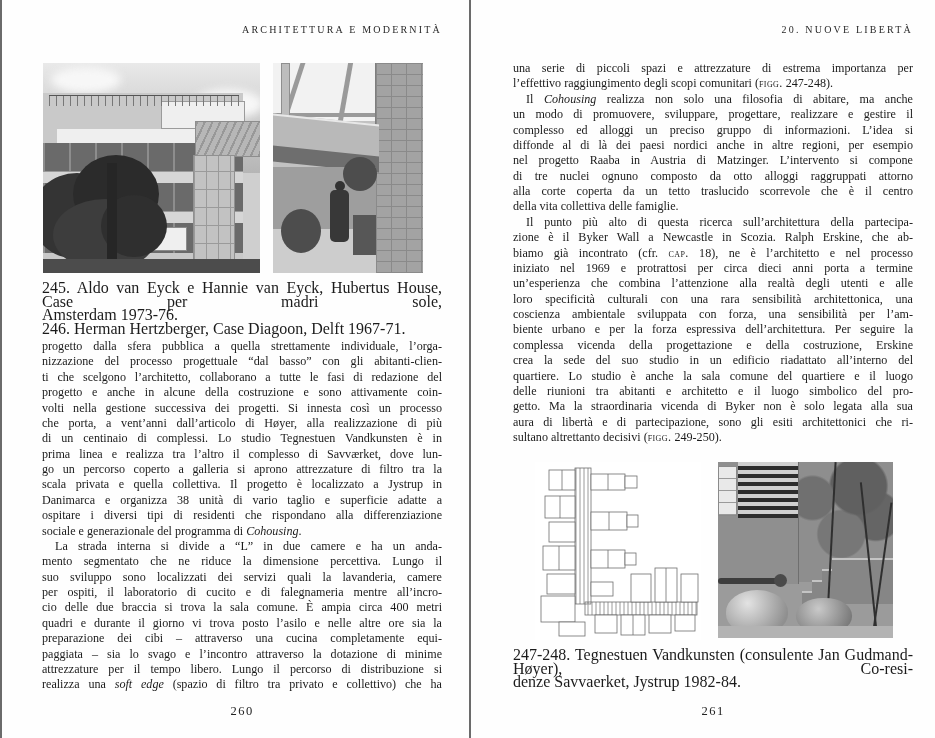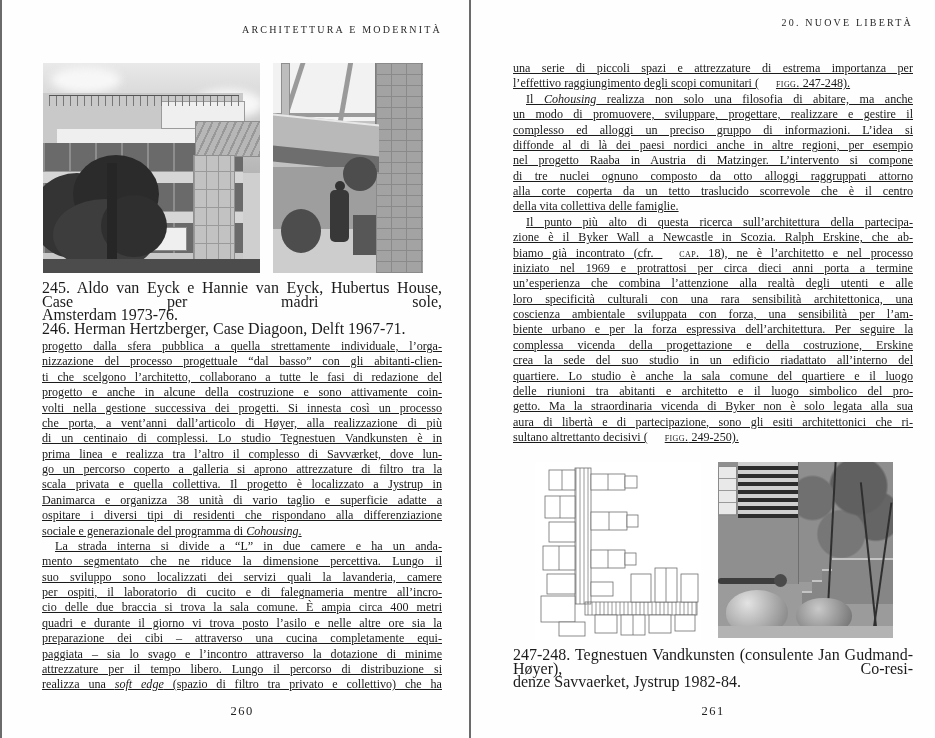--- a/index.html
+++ b/index.html
@@ -12,42 +12,42 @@
   #spine{left:469px;}
   .page{position:absolute;top:0;height:738px;background:transparent;}
   #pageL{left:2px;width:467px;}
   #pageR{left:471px;width:464px;}
 
   .running-head{
     position:absolute;width:400px;text-align:right;
     font-size:10px;letter-spacing:2.2px;color:#2a2a2a;top:24px;
   }
   #pageL .running-head{left:40px;}
-  #pageR .running-head{left:42px;top:17px;}
+  #pageR .running-head{left:42px;top:24px;}
 
   .folio{
     position:absolute;width:400px;text-align:center;top:704px;
     font-size:12.5px;letter-spacing:1.5px;color:#222;
   }
   #pageL .folio{left:40px;}
   #pageR .folio{left:42px;}
 
   .captions{position:absolute;width:400px;font-size:16px;line-height:13.6px;}
   #pageL .captions{left:40px;top:281px;}
   #pageR .captions{left:42px;top:648px;}
 
-  .bodytext{position:absolute;width:400px;font-size:12.1px;line-height:15.38px;text-decoration:underline;}
+  .bodytext{position:absolute;width:400px;font-size:12.1px;line-height:15.38px;}
   #pageL .bodytext{left:40px;top:339px;}
   #pageR .bodytext{left:42px;top:61px;}
 
   .ln{text-align:justify;text-align-last:left;}
   .ln.j{text-align-last:justify;}
   .ln.ind{text-indent:13px;}
   .it{font-style:italic;}
-  .sc{font-variant:small-caps;letter-spacing:.4px;margin-left:17px;}
+  .sc{font-variant:small-caps;letter-spacing:.4px;}
 
   
   figure{margin:0;padding:0;}
   .fig{position:absolute;overflow:hidden;background:#cfcfcf;}
   .abs{position:absolute;}
 
   
   #fig245{left:41px;top:63px;width:217px;height:210px;}
   #fig245 .sky{left:0;top:0;right:0;height:110px;background:linear-gradient(#e9e9e9,#b5b5b5);}
   #fig245 .cloud{background:#f7f7f7;border-radius:50%;filter:blur(4px);}

